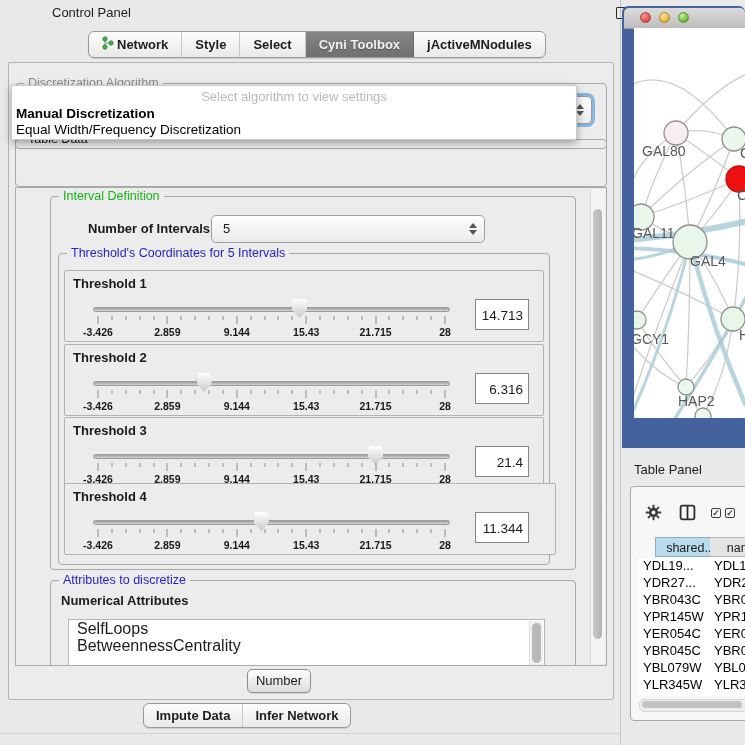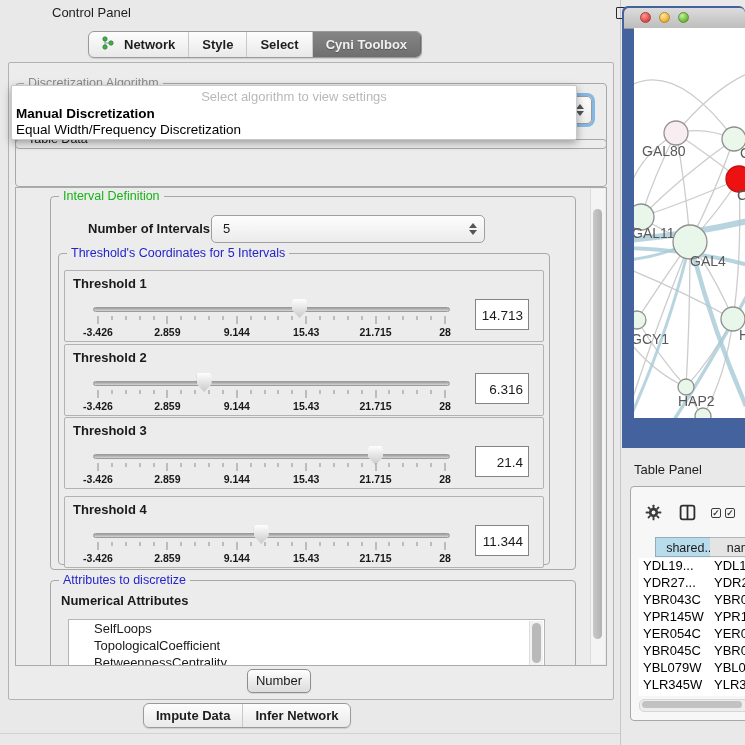--- a/index.html
+++ b/index.html
@@ -9,21 +9,21 @@
   
   .cp{position:absolute;left:0;top:0;width:620px;height:745px;background:#e9e9e9;border-right:1px solid #c6c6c6;}
   .cp-titlebar{position:absolute;left:0;top:0;width:100%;height:24px;margin-left:44px;}
   .cp-title{position:absolute;left:8px;top:5px;font-size:13px;color:#1d1d1d;}
   .float-btn{position:absolute;left:572px;top:7px;width:10px;height:10px;border:1.5px solid #2a2a2a;border-radius:1px;background:transparent;}
   .close-btn{position:absolute;left:592px;top:6px;width:13px;height:13px;}
 
   
   .tabbar{position:absolute;left:88px;top:31px;height:25px;display:flex;border:1px solid #9a9a9a;border-radius:6px;
     background:linear-gradient(#fdfdfd,#e9e9e9);overflow:hidden;box-shadow:0 1px 1px rgba(0,0,0,.12);}
-  .tab{display:flex;align-items:center;justify-content:center;gap:10px;padding:0 13px;font-size:13px;font-weight:600;color:#1d1d1d;
+  .tab{display:flex;align-items:center;justify-content:center;gap:3px;padding:0 13px;font-size:13px;font-weight:600;color:#1d1d1d;
     border-right:1px solid #c9c9c9;white-space:nowrap;}
   .tab:last-child{border-right:none;}
   .tab.selected{background:linear-gradient(#858585,#6f6f6f);color:#f1f1f1;border-right:1px solid #6a6a6a;text-shadow:0 1px 1px rgba(0,0,0,.3);}
 
   
   .content{position:absolute;left:8px;top:62px;width:604px;height:636px;border:1px solid #b3b3b3;background:#ececec;border-radius:2px;}
 
   .groupbox{position:absolute;border:1px solid #a8a8a8;border-radius:4px;}
   .grouptitle{position:absolute;top:-8px;left:8px;font-size:12.5px;background:#ececec;padding:0 4px;line-height:15px;white-space:nowrap;}
 
@@ -79,21 +79,21 @@
   .tick.major{height:8px;}
   .ticklabels{position:absolute;left:5px;right:5px;top:27px;height:12px;}
   .ticklabel{position:absolute;transform:translateX(-50%);font-size:10.5px;font-weight:600;color:#181818;white-space:nowrap;}
   .thr-value{position:absolute;left:410px;top:28px;width:54px;height:31px;background:#fff;border:1px solid #848484;
     font-size:13.5px;text-align:right;line-height:31px;padding-right:5px;box-sizing:border-box;}
 
   .g-attr{left:34px;top:392px;width:524px;height:150px;}
   .g-attr > .grouptitle{color:#2424cc;}
   .attr-heading{position:absolute;left:10px;top:12px;font-size:13px;font-weight:bold;}
   .attr-list{position:absolute;left:17px;top:38px;width:475px;height:60px;background:#fff;border:1px solid #b5b5b5;overflow:hidden;}
-  .attr-item{font-size:13px;line-height:17px;padding-left:25px;}
+  .attr-item{font-size:16px;line-height:17px;padding-left:8px;}
   .attr-scroll{position:absolute;right:1px;top:1px;width:13px;height:58px;background:#f2f2f2;border-left:1px solid #ddd;}
   .attr-scroll .thumb{position:absolute;left:2px;top:2px;width:9px;height:40px;border-radius:5px;background:#b9b9b9;}
 
   .apply-btn{position:absolute;left:238px;top:606px;width:62px;height:22px;border:1px solid #8f8f8f;border-radius:5px;
     background:linear-gradient(#fefefe,#dcdcdc);font-size:13px;text-align:center;line-height:21px;box-shadow:0 1px 1px rgba(0,0,0,.1);}
 
   
   .bottombar{position:absolute;left:143px;top:703px;height:23px;display:flex;border:1px solid #9a9a9a;border-radius:6px;
     background:linear-gradient(#fdfdfd,#e9e9e9);overflow:hidden;box-shadow:0 1px 1px rgba(0,0,0,.12);}
   .btab{display:flex;align-items:center;padding:0 12px;font-size:13px;font-weight:600;color:#1d1d1d;border-right:1px solid #c9c9c9;white-space:nowrap;}
@@ -156,20 +156,23 @@
         <span>Network</span>
       </div>
       <div class="tab">
           <span>Style</span>
         </div>
       <div class="tab">
           <span>Select</span>
         </div>
       <div class="tab selected">
           <span>Cyni Toolbox</span>
+        </div>
+      <div class="tab">
+          <span>jActiveMNodules</span>
         </div>
     </div>
 
     <div class="content">
 
       <div class="groupbox g-disc">
         <div class="grouptitle">Discretization Algorithm</div>
         <div class="disc-combo">
           <span class="spinner">
               <span class="up"></span>
@@ -329,21 +332,21 @@
                       <div class="ticklabel" style="left: 0%;">-3.426</div>
                       <div class="ticklabel" style="left: 20%;">2.859</div>
                       <div class="ticklabel" style="left: 40%;">9.144</div>
                       <div class="ticklabel" style="left: 60%;">15.43</div>
                       <div class="ticklabel" style="left: 80%;">21.715</div>
                       <div class="ticklabel" style="left: 100%;">28</div>
                     </div>
                   </div>
                   <div class="thr-value">21.4</div>
                 </div>
-                <div class="thr-row" style="top: 242px;">
+                <div class="thr-row" style="top: 229px; padding-left: 12px;">
                   <div class="thr-label">Threshold 4</div>
                   <div class="thr-slider">
                     <div class="slider-track"></div>
                     <div class="slider-knob" style="left: calc(47% - 7px);"></div>
                     <div class="ticks">
                       <div class="tick major" style="left: 0%;"></div>
                       <div class="tick minor" style="left: 4%;"></div>
                       <div class="tick minor" style="left: 8%;"></div>
                       <div class="tick minor" style="left: 12%;"></div>
                       <div class="tick minor" style="left: 16%;"></div>
@@ -383,21 +386,20 @@
               </div>
           </div>
         </div>
 
         <div class="groupbox g-attr">
           <div class="grouptitle">Attributes to discretize</div>
           <div class="attr-heading">Numerical Attributes</div>
           <div class="attr-list">
             <div>
                 <div class="attr-item">SelfLoops</div>
-                <div class="attr-item">TopologicalCoefficient</div>
                 <div class="attr-item">BetweennessCentrality</div>
               </div>
             <div class="attr-scroll">
                 <div class="thumb"></div>
               </div>
           </div>
         </div>
 
         <div class="vscroll">
           <div class="thumb" style="top:20px;height:430px;"></div>

